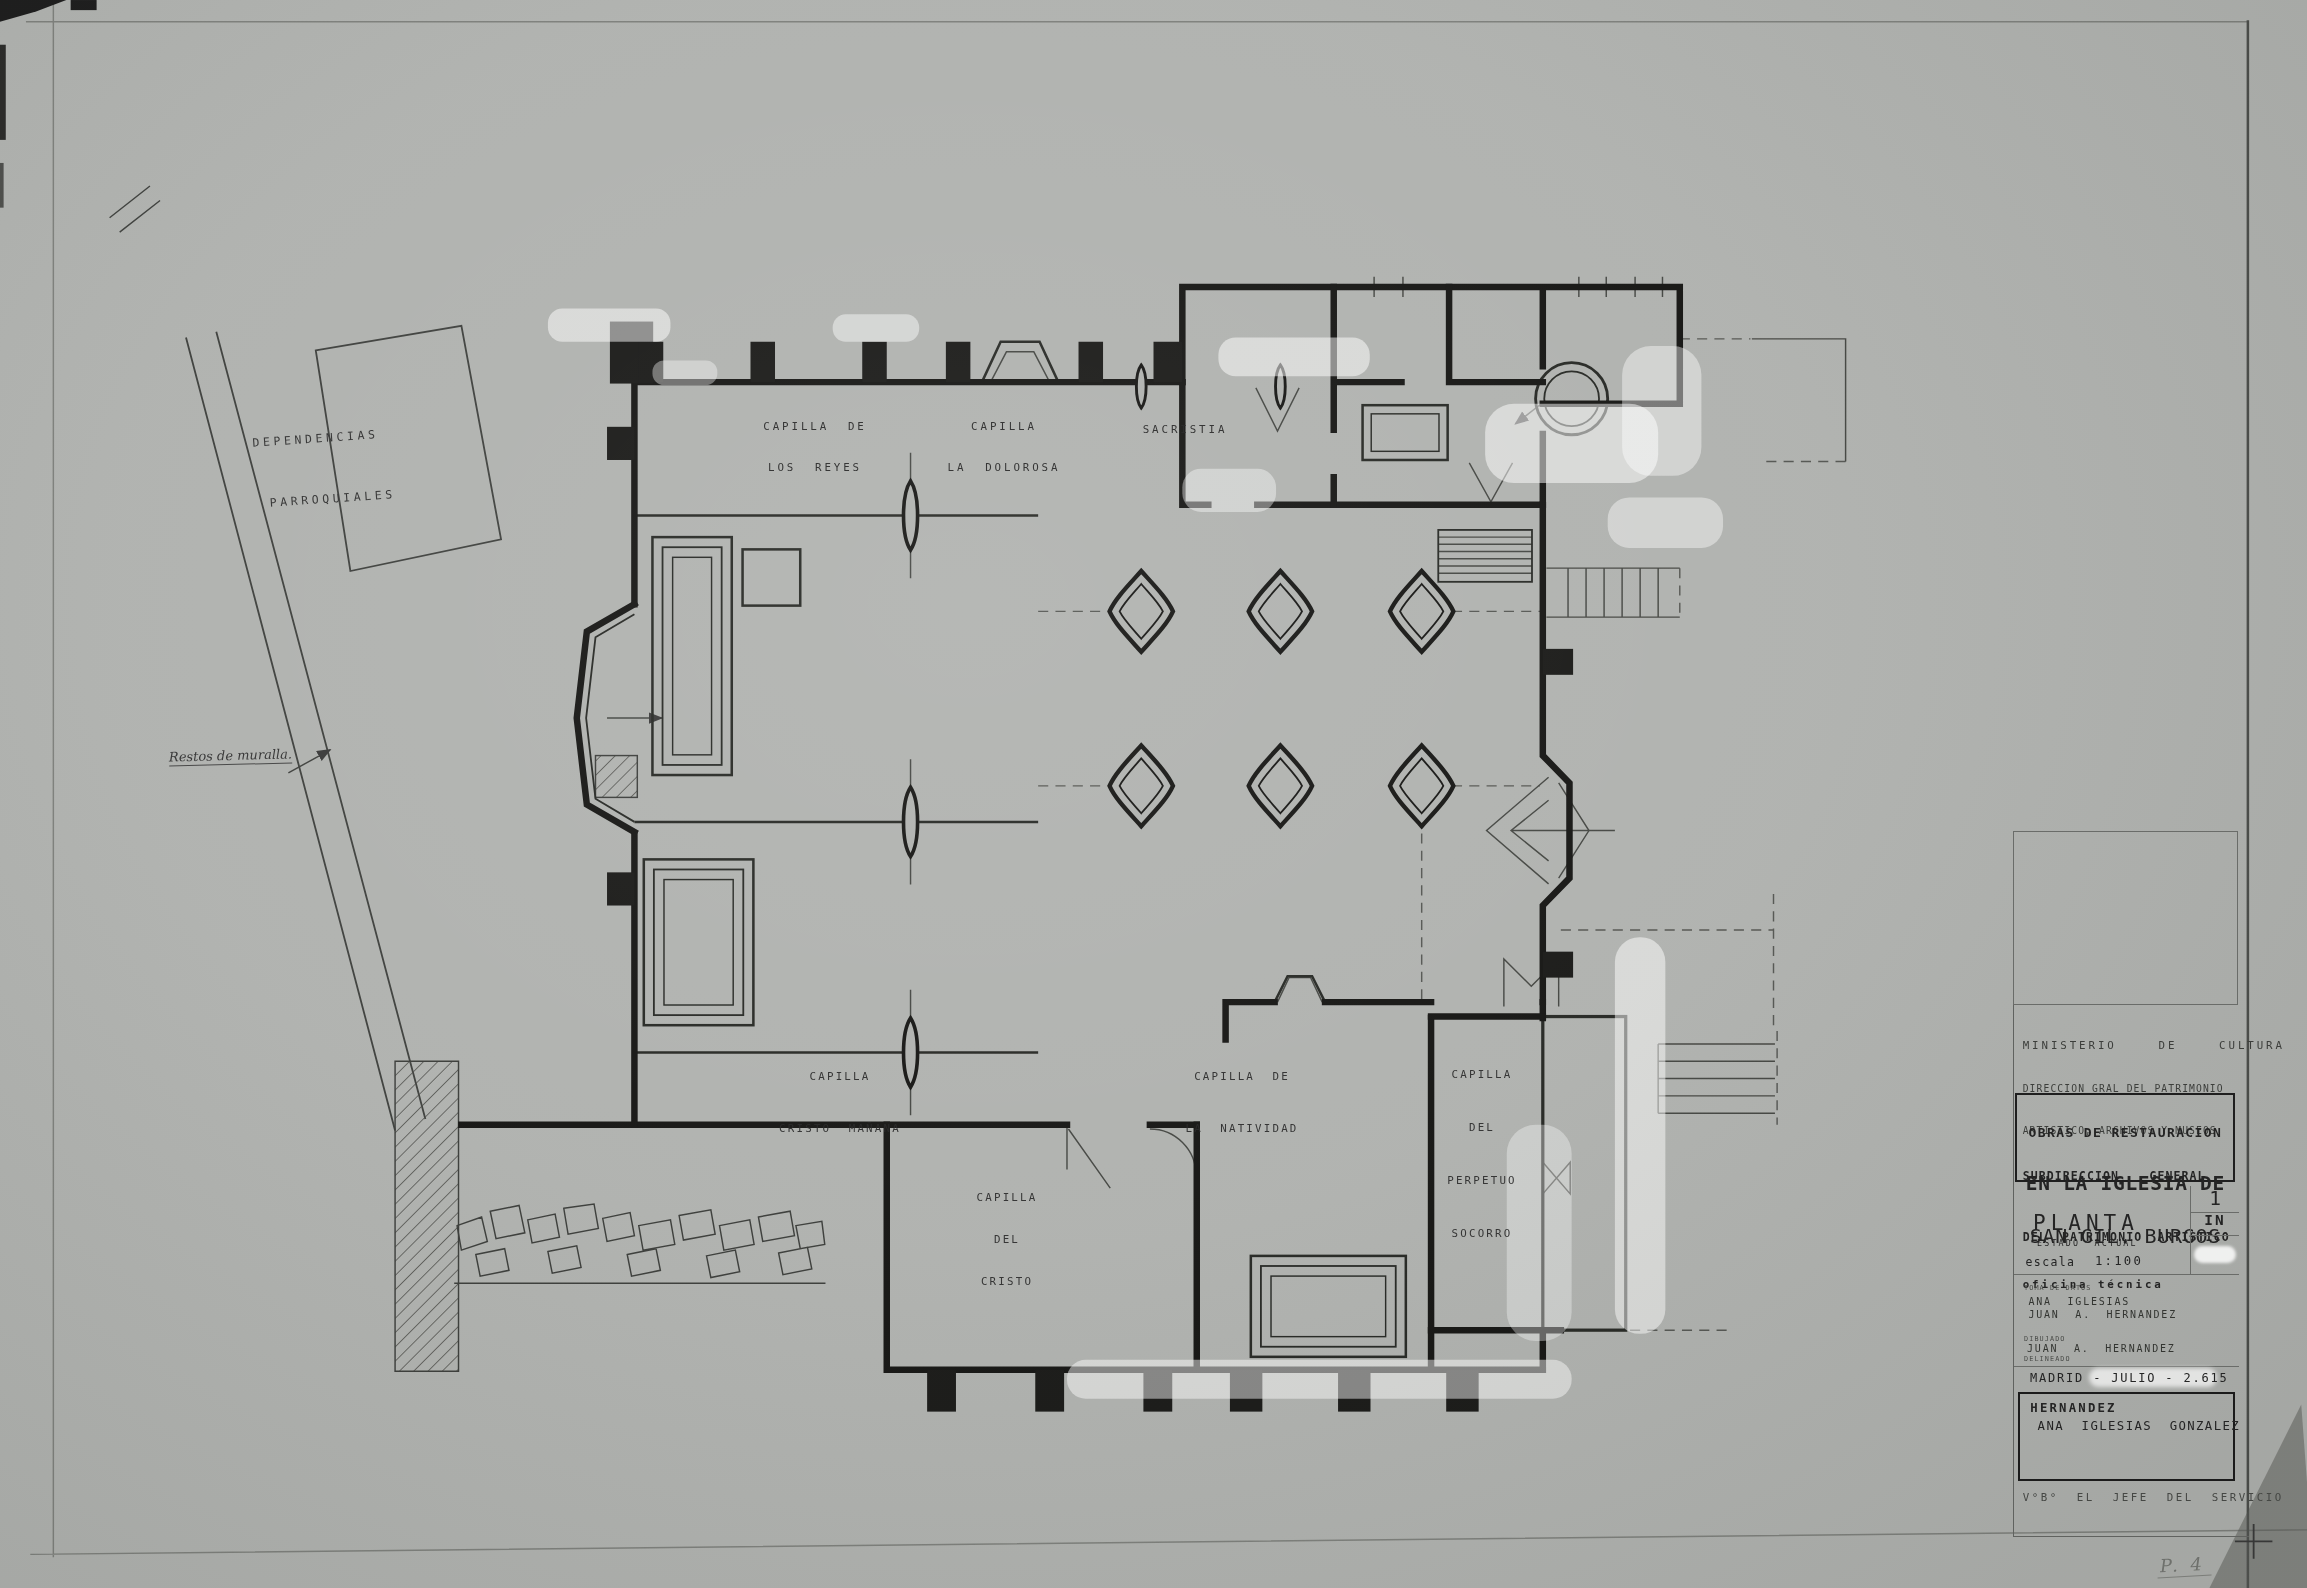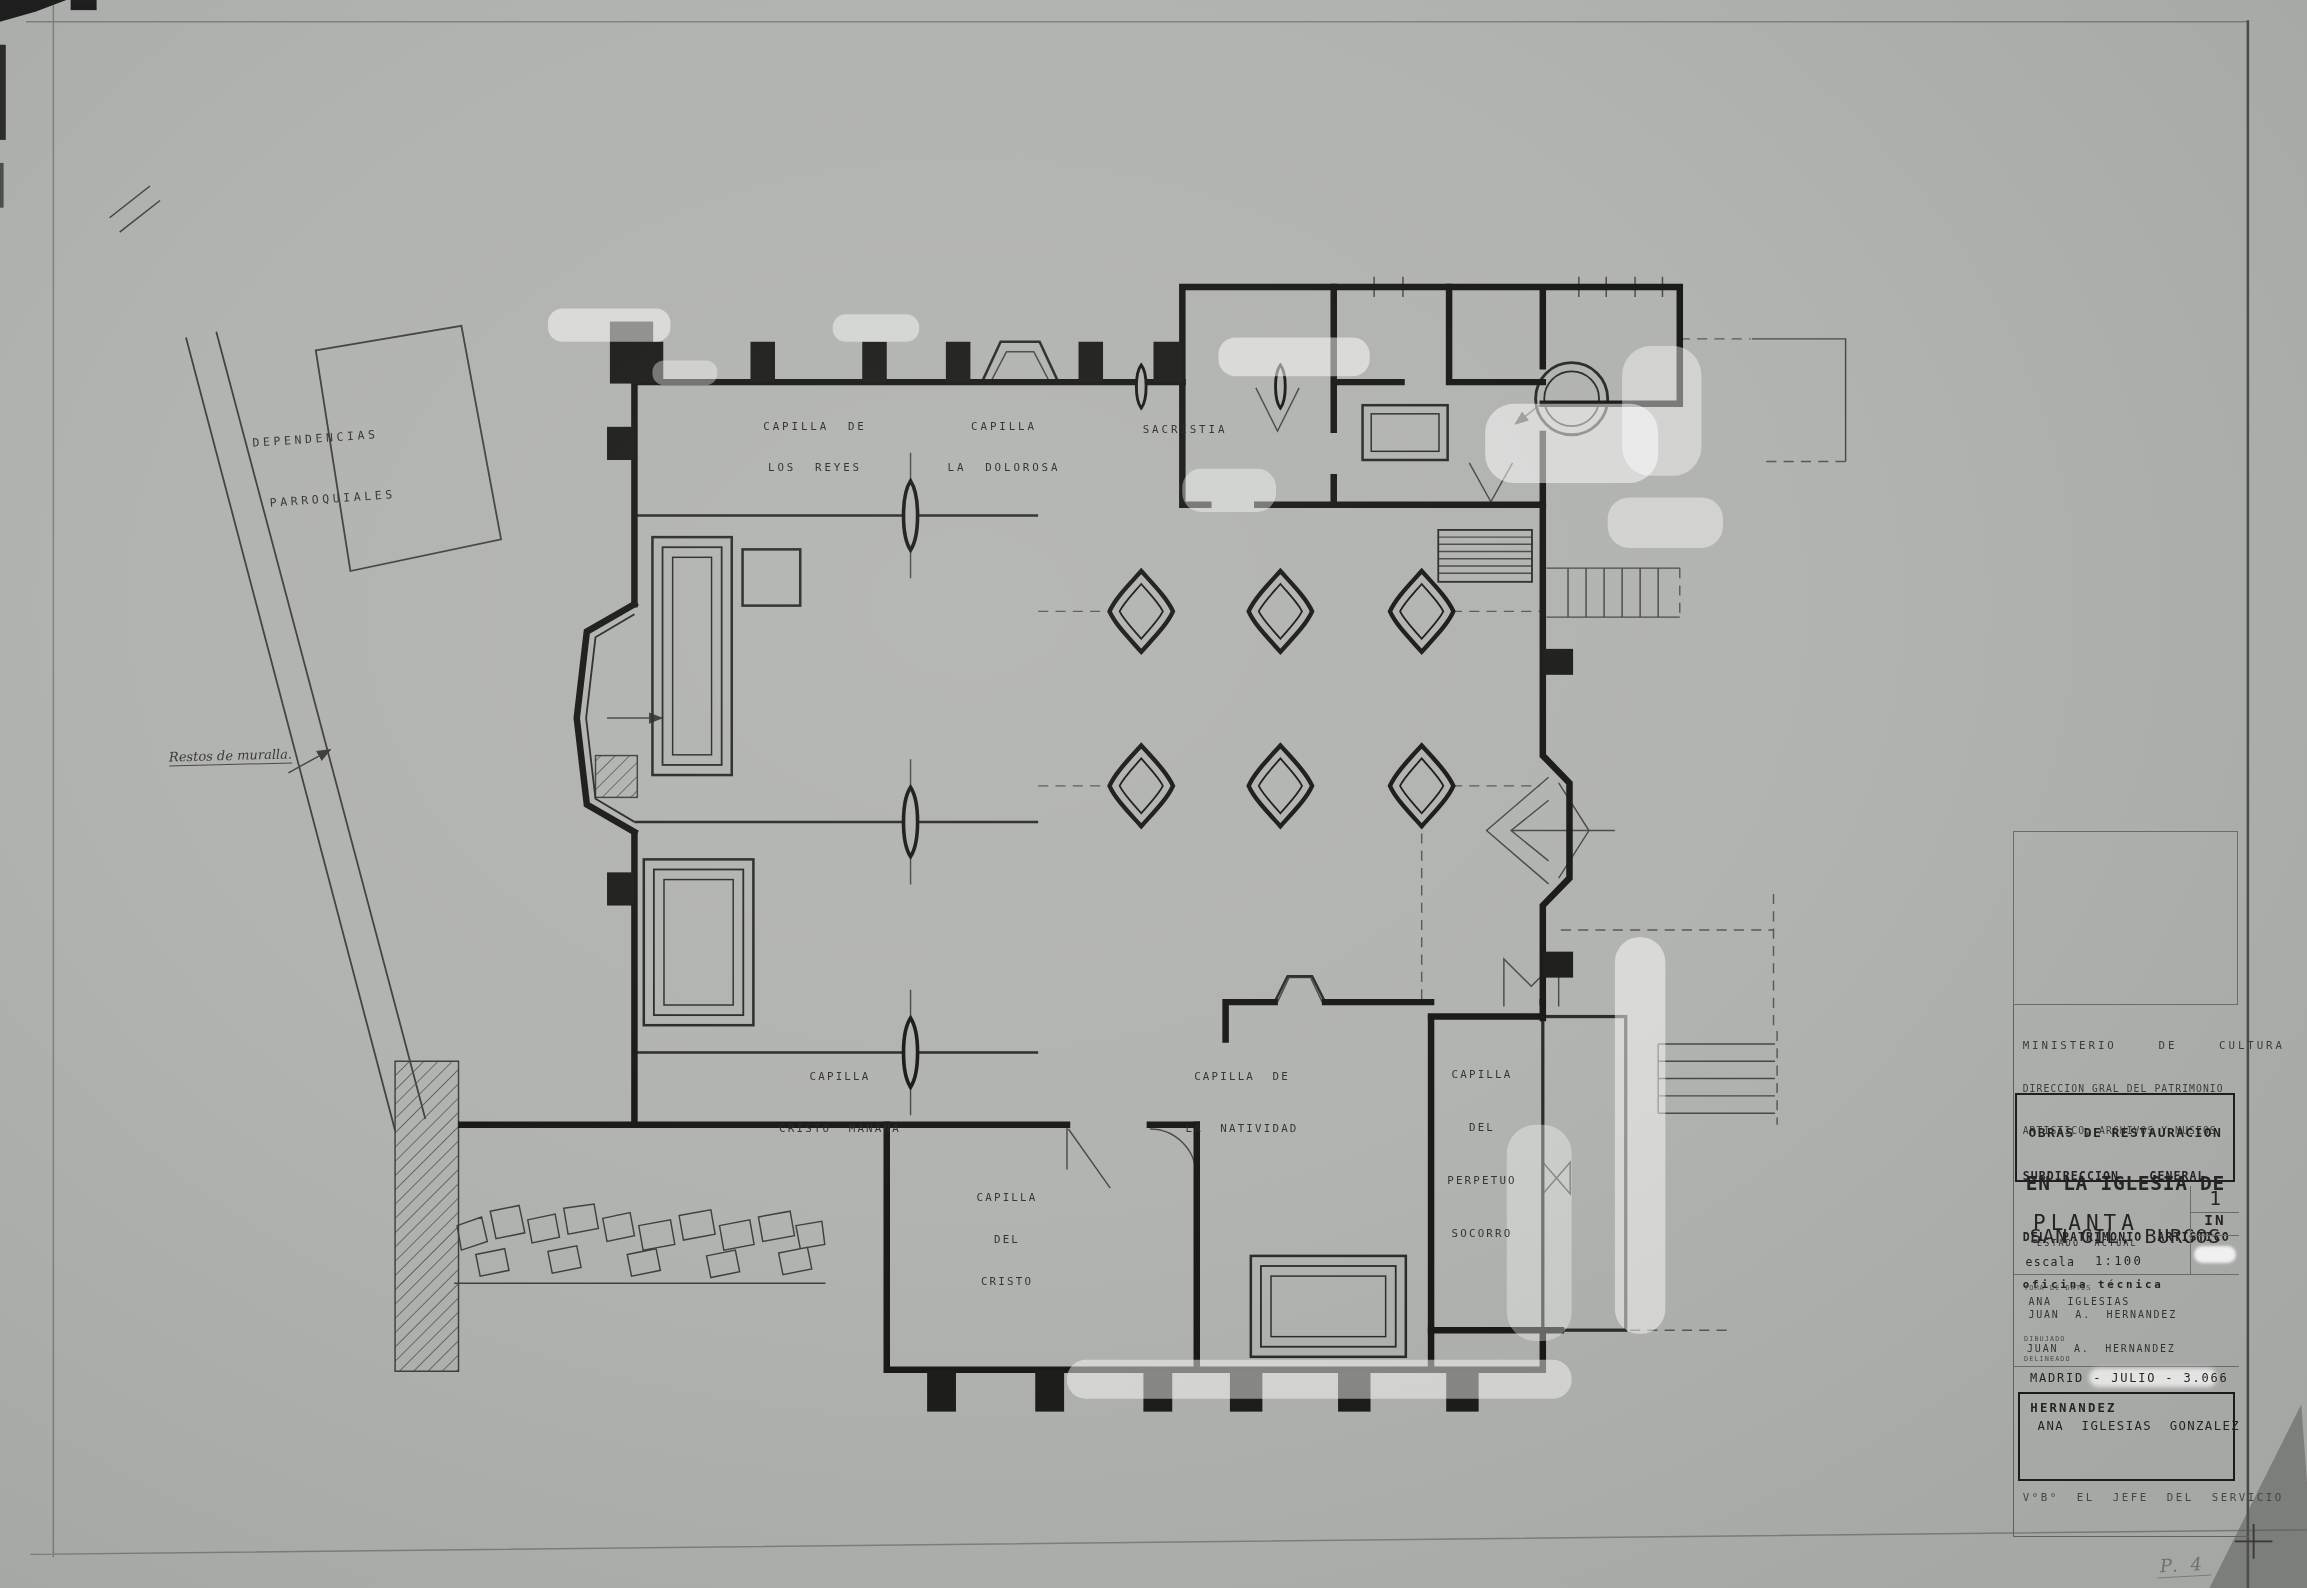--- a/index.html
+++ b/index.html
@@ -327,21 +327,21 @@
     <div class="c-sm c1">TOMA DE DATOS</div>
     <div class="c-nm c2">ANA  IGLESIAS</div>
     <div class="c-nm c3">JUAN  A.  HERNANDEZ</div>
     <div class="c-sm c4">DIBUJADO</div>
     <div class="c-nm c5">JUAN  A.  HERNANDEZ</div>
     <div class="c-sm c6">DELINEADO</div>
   </div>
 
   <div class="tb-date">
     <div class="d-streak"></div>
-    <div class="d-city">MADRID - JULIO - 3.066</div>
+    <div class="d-city">MADRID - JULIO - 2.615</div>
   </div>
 
   <div class="tb-arch">
     <div class="a-lab">HERNANDEZ</div>
     <div class="a-nm">ANA  IGLESIAS  GONZALEZ</div>
   </div>
 
   <div class="tb-appr">
     <div class="ap">V°B°  EL  JEFE  DEL  SERVICIO</div>
   </div>

